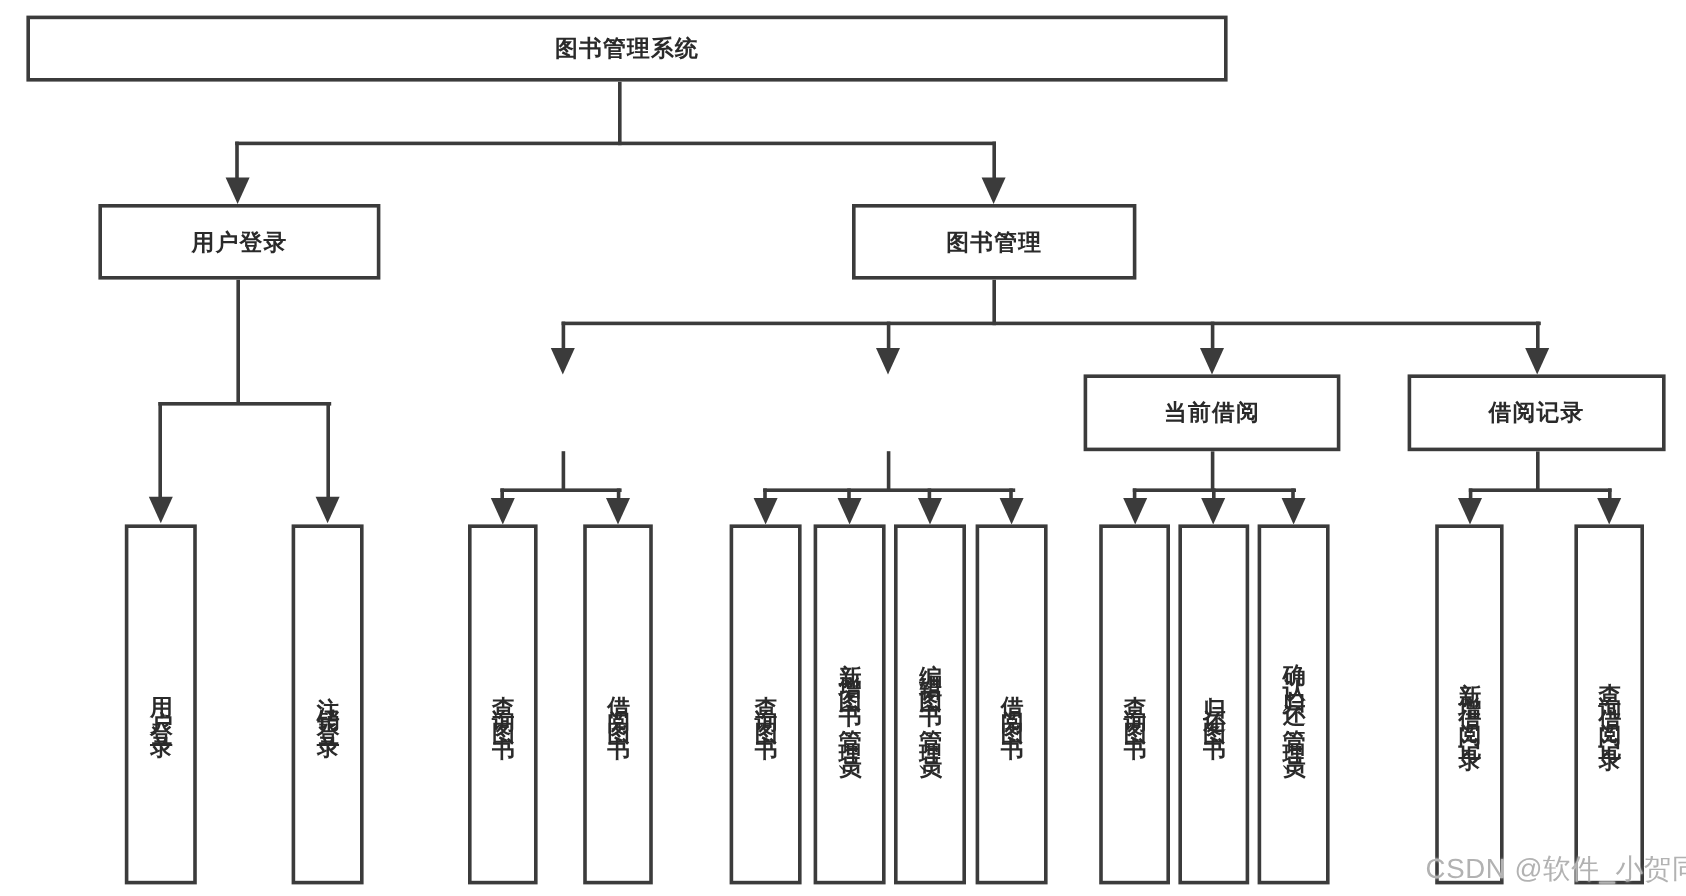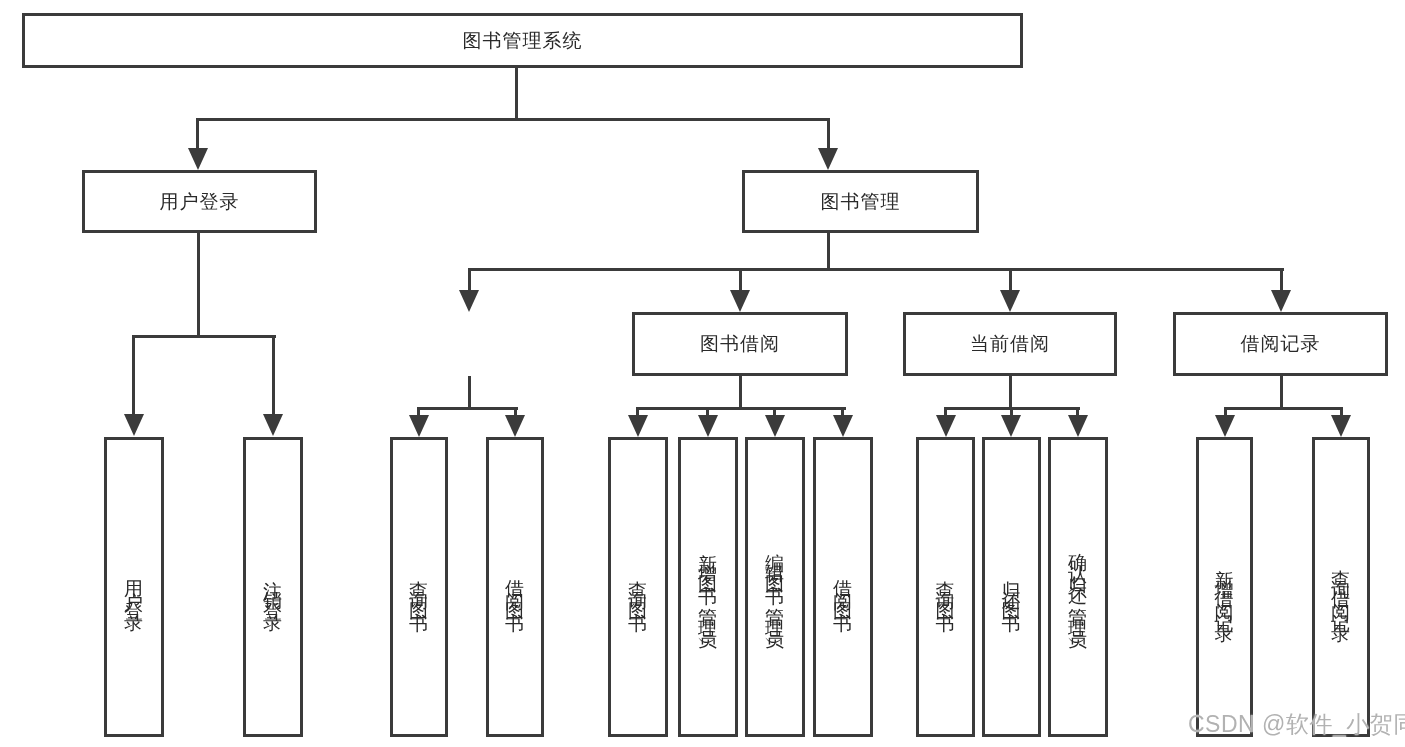--- a/index.html
+++ b/index.html
@@ -6,21 +6,21 @@
   html,body{ margin:0; padding:0; background:#ffffff; }
   .canvas{
     position:relative; width:1405px; height:747px; background:#ffffff;
     font-family:"Liberation Sans","DejaVu Sans",sans-serif; color:var(--txt);
     overflow:hidden;
   }
   .box{
     position:absolute; box-sizing:border-box; background:#ffffff;
     border:3px solid var(--line);
     display:flex; align-items:center; justify-content:center;
-    font-size:19px; letter-spacing:1px; color:var(--txt); z-index:2;
+    font-size:19px; letter-spacing:1px; color:var(--txt); z-index:2;font-weight:bold;
   }
   .leaf span{
     writing-mode:vertical-rl; text-orientation:mixed;
     letter-spacing:11px; font-size:19px; line-height:1;
   }
   .ln{ position:absolute; background:var(--line); z-index:1; }
   .arr{
     position:absolute; width:0; height:0; z-index:1;
     border-left:10px solid transparent; border-right:10px solid transparent;
     border-top:22px solid var(--line);
@@ -43,21 +43,21 @@
   <div class="ln" style="left:515px; top:68px; width:3px; height:53px;"></div>
   <div class="ln" style="left:196px; top:118px; width:634px; height:3px;"></div>
   <div class="ln" style="left:196px; top:118px; width:3px; height:32px;"></div>
   <div class="arr" style="left:188px; top:148px;"></div>
   <div class="ln" style="left:827px; top:118px; width:3px; height:32px;"></div>
   <div class="arr" style="left:818px; top:148px;"></div>
 
   <div class="box" style="left:82px; top:170px; width:235px; height:63px;">
     <span>用户登录</span>
   </div>
-  <div class="box" style="left:742px; top:170px; width:237px; height:63px;">
+  <div class="box" style="left:710px; top:170px; width:237px; height:63px;">
     <span>图书管理</span>
   </div>
 
   <div class="ln" style="left:197px; top:233px; width:3px; height:104px;"></div>
   <div class="ln" style="left:132px; top:335px; width:144px; height:3px;"></div>
   <div class="ln" style="left:132px; top:335px; width:3px; height:81px;"></div>
   <div class="arr" style="left:124px; top:414px;"></div>
   <div class="ln" style="left:272px; top:335px; width:3px; height:81px;"></div>
   <div class="arr" style="left:263px; top:414px;"></div>
 
@@ -65,23 +65,20 @@
   <div class="ln" style="left:468px; top:268px; width:816px; height:3px;"></div>
   <div class="ln" style="left:468px; top:268px; width:3px; height:26px;"></div>
   <div class="arr" style="left:459px; top:290px;"></div>
   <div class="ln" style="left:739px; top:268px; width:3px; height:26px;"></div>
   <div class="arr" style="left:730px; top:290px;"></div>
   <div class="ln" style="left:1009px; top:268px; width:3px; height:26px;"></div>
   <div class="arr" style="left:1000px; top:290px;"></div>
   <div class="ln" style="left:1280px; top:268px; width:3px; height:26px;"></div>
   <div class="arr" style="left:1271px; top:290px;"></div>
 
-  <div class="box" style="left:632px; top:312px; width:216px; height:64px;">
-    <span>图书借阅</span>
-  </div>
   <div class="box" style="left:903px; top:312px; width:214px; height:64px;text-align:center;">
     <span>当前借阅</span>
   </div>
   <div class="box" style="left:1173px; top:312px; width:215px; height:64px;">
     <span>借阅记录</span>
   </div>
 
   <div class="ln" style="left:468px; top:376px; width:3px; height:34px;"></div>
   <div class="ln" style="left:417px; top:407px; width:101px; height:3px;"></div>
   <div class="ln" style="left:417px; top:407px; width:3px; height:10px;"></div>

